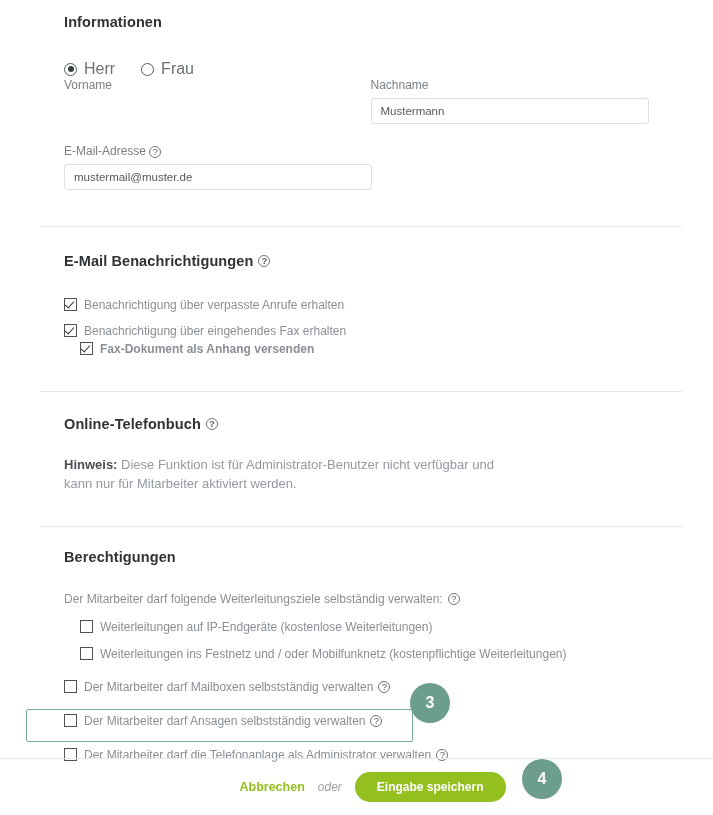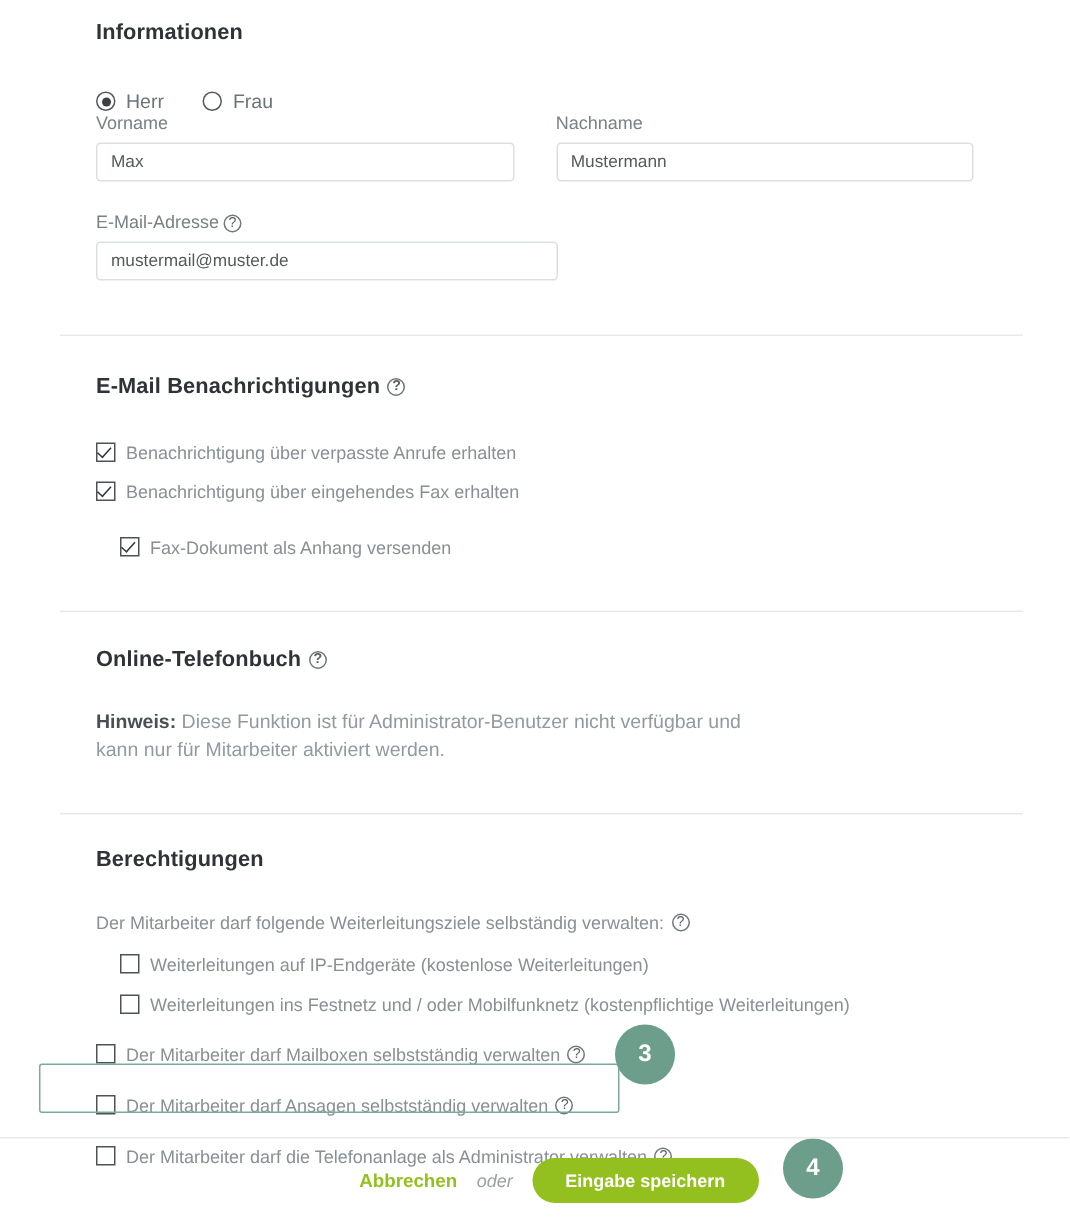--- a/index.html
+++ b/index.html
@@ -98,21 +98,21 @@
     content: "";
     position: absolute;
     left: 2.5px;
     top: 2.5px;
     width: 6px;
     height: 6px;
     border-radius: 50%;
     background: #3b4044;
   }
   .radio-label {
-    font-size: 13px;
+    font-size: 16px;
     color: #6c7378;
   }
 
   
   .field-grid {
     display: flex;
     gap: 28px;
   }
   .field {
     width: 308px;
@@ -285,21 +285,20 @@
       </div>
       <div class="radio-item">
         <span class="radio"></span>
         <span class="radio-label">Frau</span>
       </div>
     </div>
 
     <div class="field-grid" style="">
       <div class="field">
         <div class="field-label">Vorname</div>
-        <input class="text-input" type="text" value="Max" style="">
       </div>
       <div class="field">
         <div class="field-label">Nachname</div>
         <input class="text-input" type="text" value="Mustermann" style="">
       </div>
     </div>
 
     <div class="field" style="margin-top:20px;">
       <div class="field-label">
         <span>E-Mail-Adresse</span><span class="help-icon"></span>
@@ -318,21 +317,21 @@
 
     <div style="margin-top:29px;">
       <div class="check-row">
         <span class="checkbox checked"></span>
         <span class="check-label">Benachrichtigung über verpasste Anrufe erhalten</span>
       </div>
       <div class="check-row" style="margin-top:12px;">
         <span class="checkbox checked"></span>
         <span class="check-label">Benachrichtigung über eingehendes Fax erhalten</span>
       </div>
-      <div class="check-row" style="margin-top:23px; margin-left:16px;">
+      <div class="check-row" style="margin-top:4px; margin-left:16px;font-weight:bold;">
         <span class="checkbox checked"></span>
         <span class="check-label">Fax-Dokument als Anhang versenden</span>
       </div>
     </div>
   </div>
 
   <div class="divider" style="margin-top:35px;"></div>
 
   <div class="content section" style="padding-top:24px;">
     <div class="section-title">

